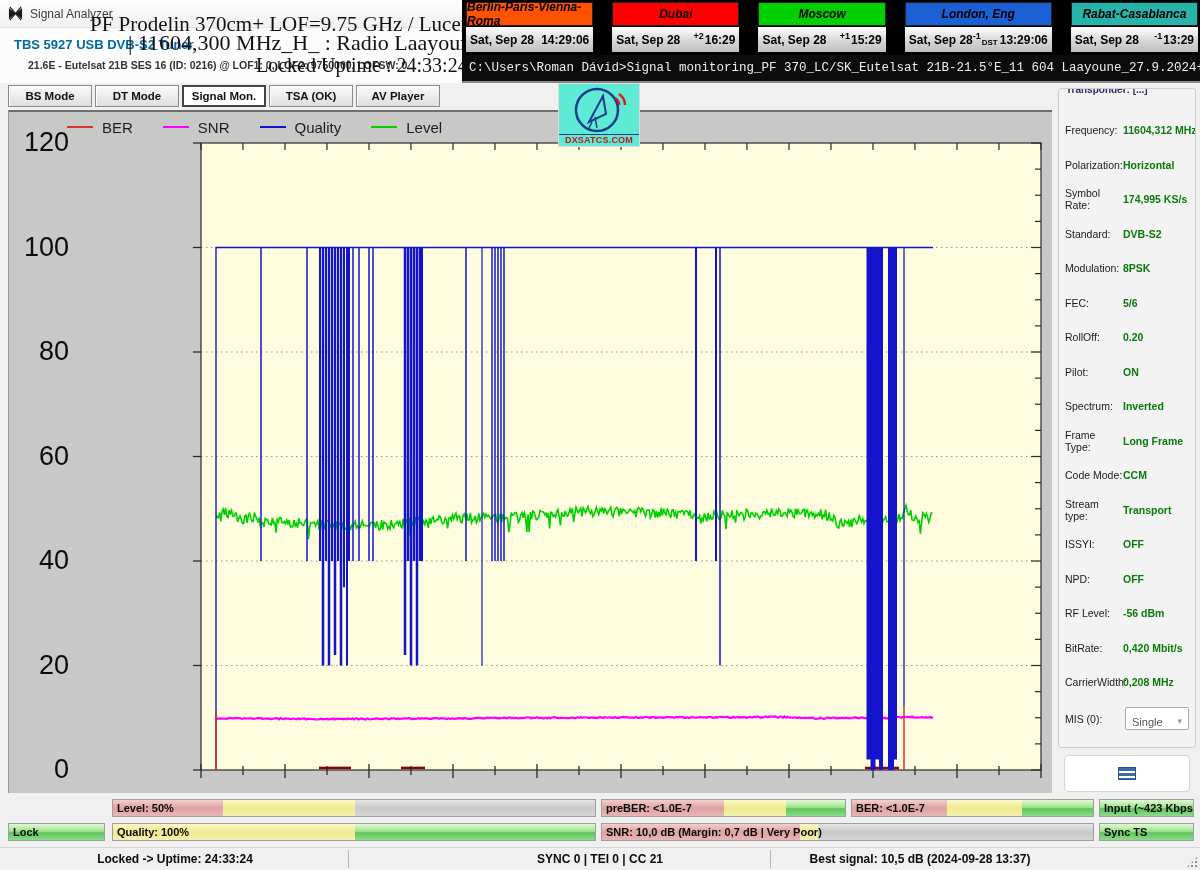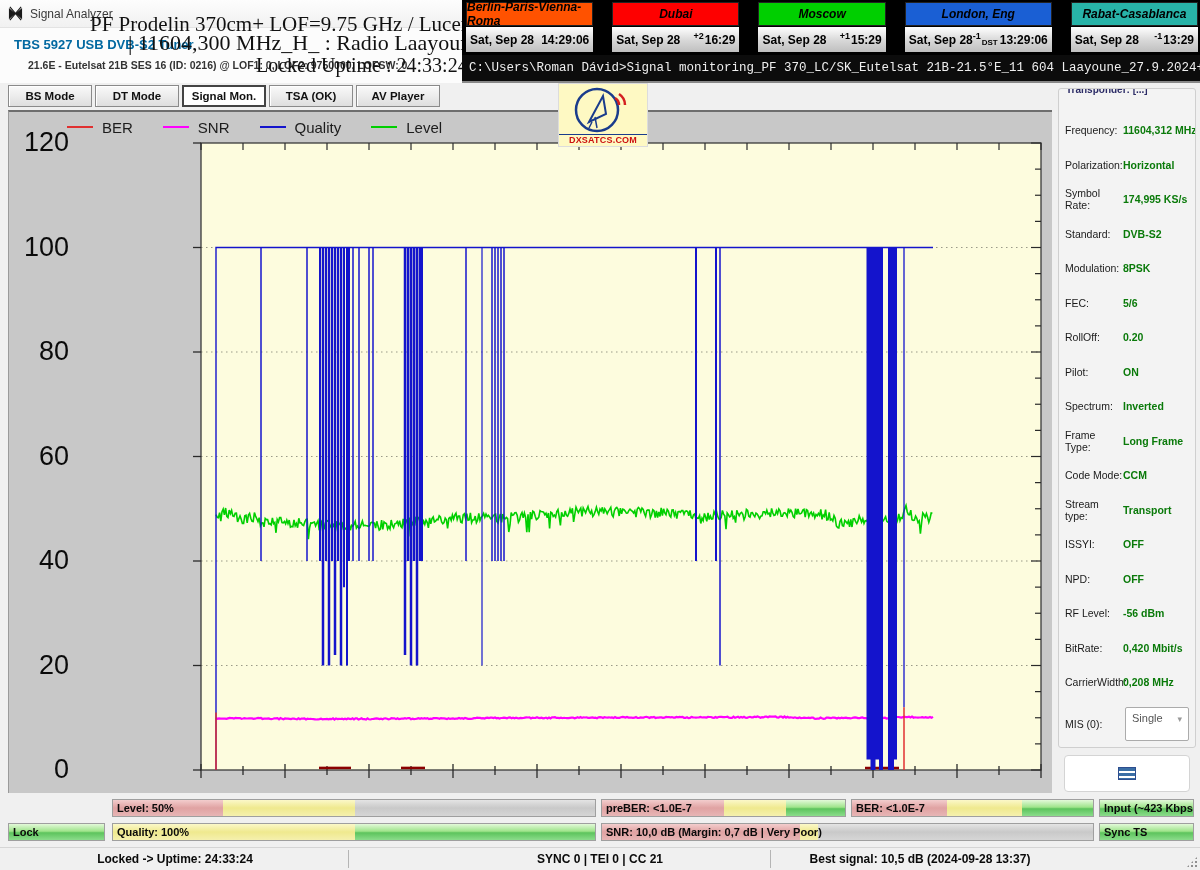--- a/index.html
+++ b/index.html
@@ -34,32 +34,32 @@
 
   .chartwrap { position:absolute; left:8px; top:110px; width:1044px; height:683px; background:#c8c8c8; border-top:2px solid #6e6e6e; border-left:1px solid #9a9a9a; }
   .legendstrip { position:absolute; left:0; top:3px; width:100%; height:24px; display:flex; align-items:center; padding-left:58px; gap:30px; }
   .legenditem { display:flex; align-items:center; gap:9px; }
   .legendswatch { width:26px; height:2px; }
   .legendlabel { font-size:15px; color:#1c1c1c; }
   .plotbg { position:absolute; left:192px; top:31px; width:840px; height:627px; background:#fdfcde; }
   .ylab { position:absolute; width:48px; text-align:right; font-size:27px; color:#0a0a0a; }
   .chartsvg { position:absolute; left:0; top:0; }
 
-  .logo { position:absolute; left:558px; top:83px; width:90px; height:64px; background:#fef9c3; border:1px solid #dcdcdc; z-index:5; }
+  .logo { position:absolute; left:558px; top:83px; width:82px; height:64px; background:#5eead4; border:1px solid #dcdcdc; z-index:5; }
   .logotext { position:absolute; left:0; bottom:1px; width:100%; text-align:center; font-size:9px; font-weight:bold; color:#c11; letter-spacing:0.2px; border-top:1px solid #1a3c8c; }
 
   .rightpanel { position:absolute; left:1052px; top:83px; width:148px; height:712px; background:#f0f0f0; }
   .groupbox { position:absolute; left:6px; top:5px; width:138px; height:660px; background:#f3f3f3; border:1px solid #cfcfcf; border-radius:3px; overflow:hidden; }
   .clippedrow { position:absolute; left:7px; top:-5px; height:12px; overflow:hidden; font-size:10px; font-weight:bold; color:#2b2b66; white-space:nowrap; }
   .paramrows { position:absolute; left:0; top:24px; width:100%; }
   .paramrow { height:34.5px; display:flex; align-items:center; padding:0 6px; }
   .plabel { width:58px; font-size:10.5px; color:#1a1a1a; flex:0 0 auto; }
   .pvalue { font-size:10.5px; font-weight:bold; color:#0a7a0a; white-space:nowrap; }
   .misrow { position:absolute; left:0; top:618px; width:100%; display:flex; align-items:center; padding:0 6px; }
-  .misselect { margin-left:2px; width:74px; height:23px; background:#fff; border:1px solid #ababab; border-radius:2px; display:flex; align-items:flex-end; justify-content:space-between; padding:16px 6px; font-size:11px; color:#555; }
+  .misselect { margin-left:2px; width:74px; height:23px; background:#fff; border:1px solid #ababab; border-radius:2px; display:flex; align-items:flex-start; justify-content:space-between; padding:8px 6px; font-size:11px; color:#555; }
   .mischev { color:#999; font-size:9px; }
   .specbtn { position:absolute; left:12px; top:672px; width:126px; height:37px; background:#fff; border:1px solid #d4d4d4; border-radius:4px; display:flex; align-items:center; justify-content:center; }
   .specicon { width:18px; height:13px; border:1px solid #2d4d8e; background:repeating-linear-gradient(#3a6ea5 0 3px,#ffffff 3px 5px); }
 
   .bars { position:absolute; left:0; top:795px; width:1200px; height:52px; background:#f0f0f0; }
   .bar { position:absolute; height:18px; border:1px solid #9f9f9f; display:flex; overflow:hidden; }
   .bar .seg { height:100%; flex:0 0 auto; }
   .seg.green  { background:linear-gradient(#e3f9d9,#9fe48b 45%,#5dc45d 55%,#8bdc8b); }
   .seg.pink   { background:linear-gradient(#f3cdcd,#e0a2a2 50%,#e7b5b5); }
   .seg.yellow { background:linear-gradient(#fbf8c9,#efe98e 50%,#f5f0ae); }

